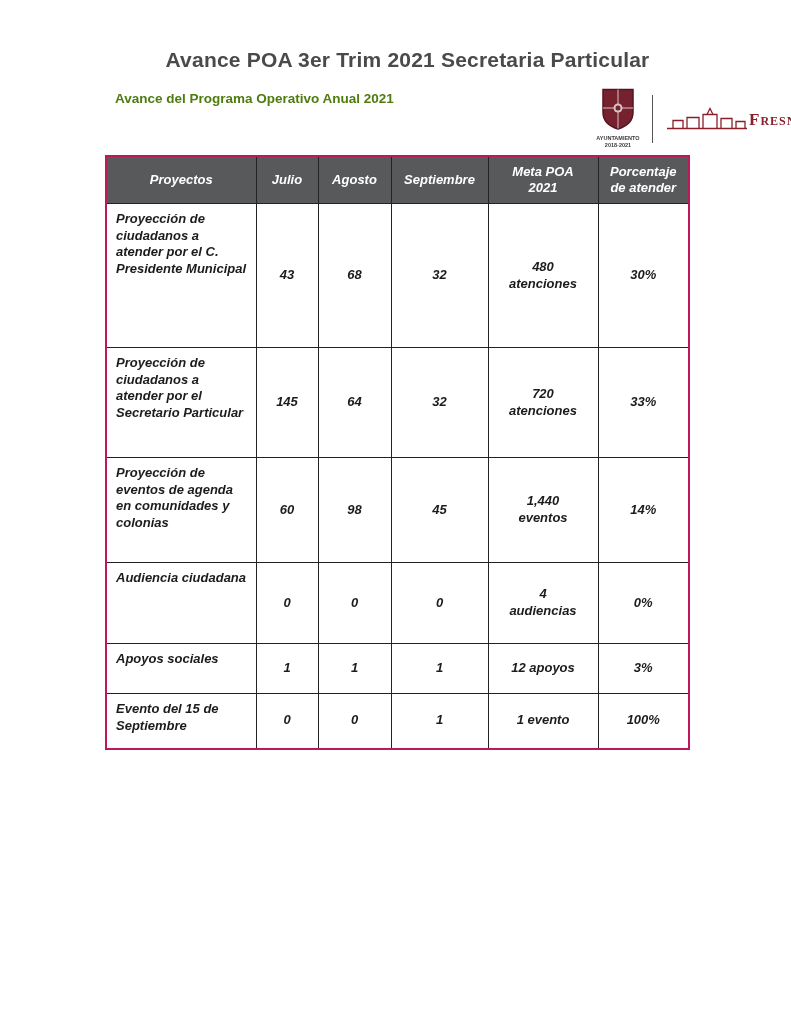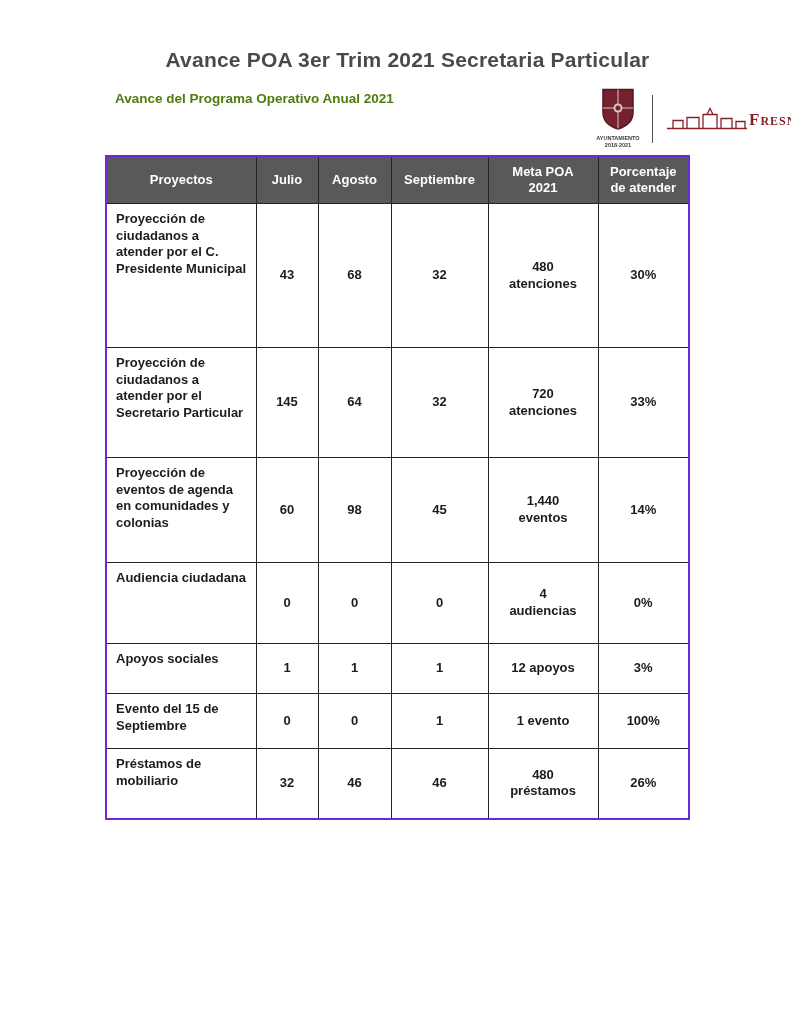--- a/index.html
+++ b/index.html
@@ -78,21 +78,22 @@
   }
 
   
   table.poa {
     position: absolute;
     top: 155px;
     left: 105px;
     width: 583px;
     border-collapse: collapse;
     table-layout: fixed;
-    border: 2px solid #6d28d9;
+    border: 2px solid #be185d;
+    font-style: italic;
   }
   .poa th, .poa td { border: 1.2px solid #232323; }
   .poa th {
     background: #58595b;
     color: #ffffff;
     font-size: 13px;
     font-weight: bold;
     text-align: center;
     vertical-align: middle;
     height: 42px;
@@ -222,23 +223,14 @@
       <td class="num">3%</td>
     </tr>
     <tr style="height:55px">
       <td class="project">Evento del 15 de Septiembre</td>
       <td class="num">0</td>
       <td class="num">0</td>
       <td class="num">1</td>
       <td class="num meta">1 evento</td>
       <td class="num">100%</td>
     </tr>
-    <tr style="height:70px">
-      <td class="project">Préstamos de mobiliario</td>
-      <td class="num">32</td>
-      <td class="num">46</td>
-      <td class="num">46</td>
-      <td class="num meta">480
-préstamos</td>
-      <td class="num">26%</td>
-    </tr>
   </tbody>
 </table>
 
 </body></html>

